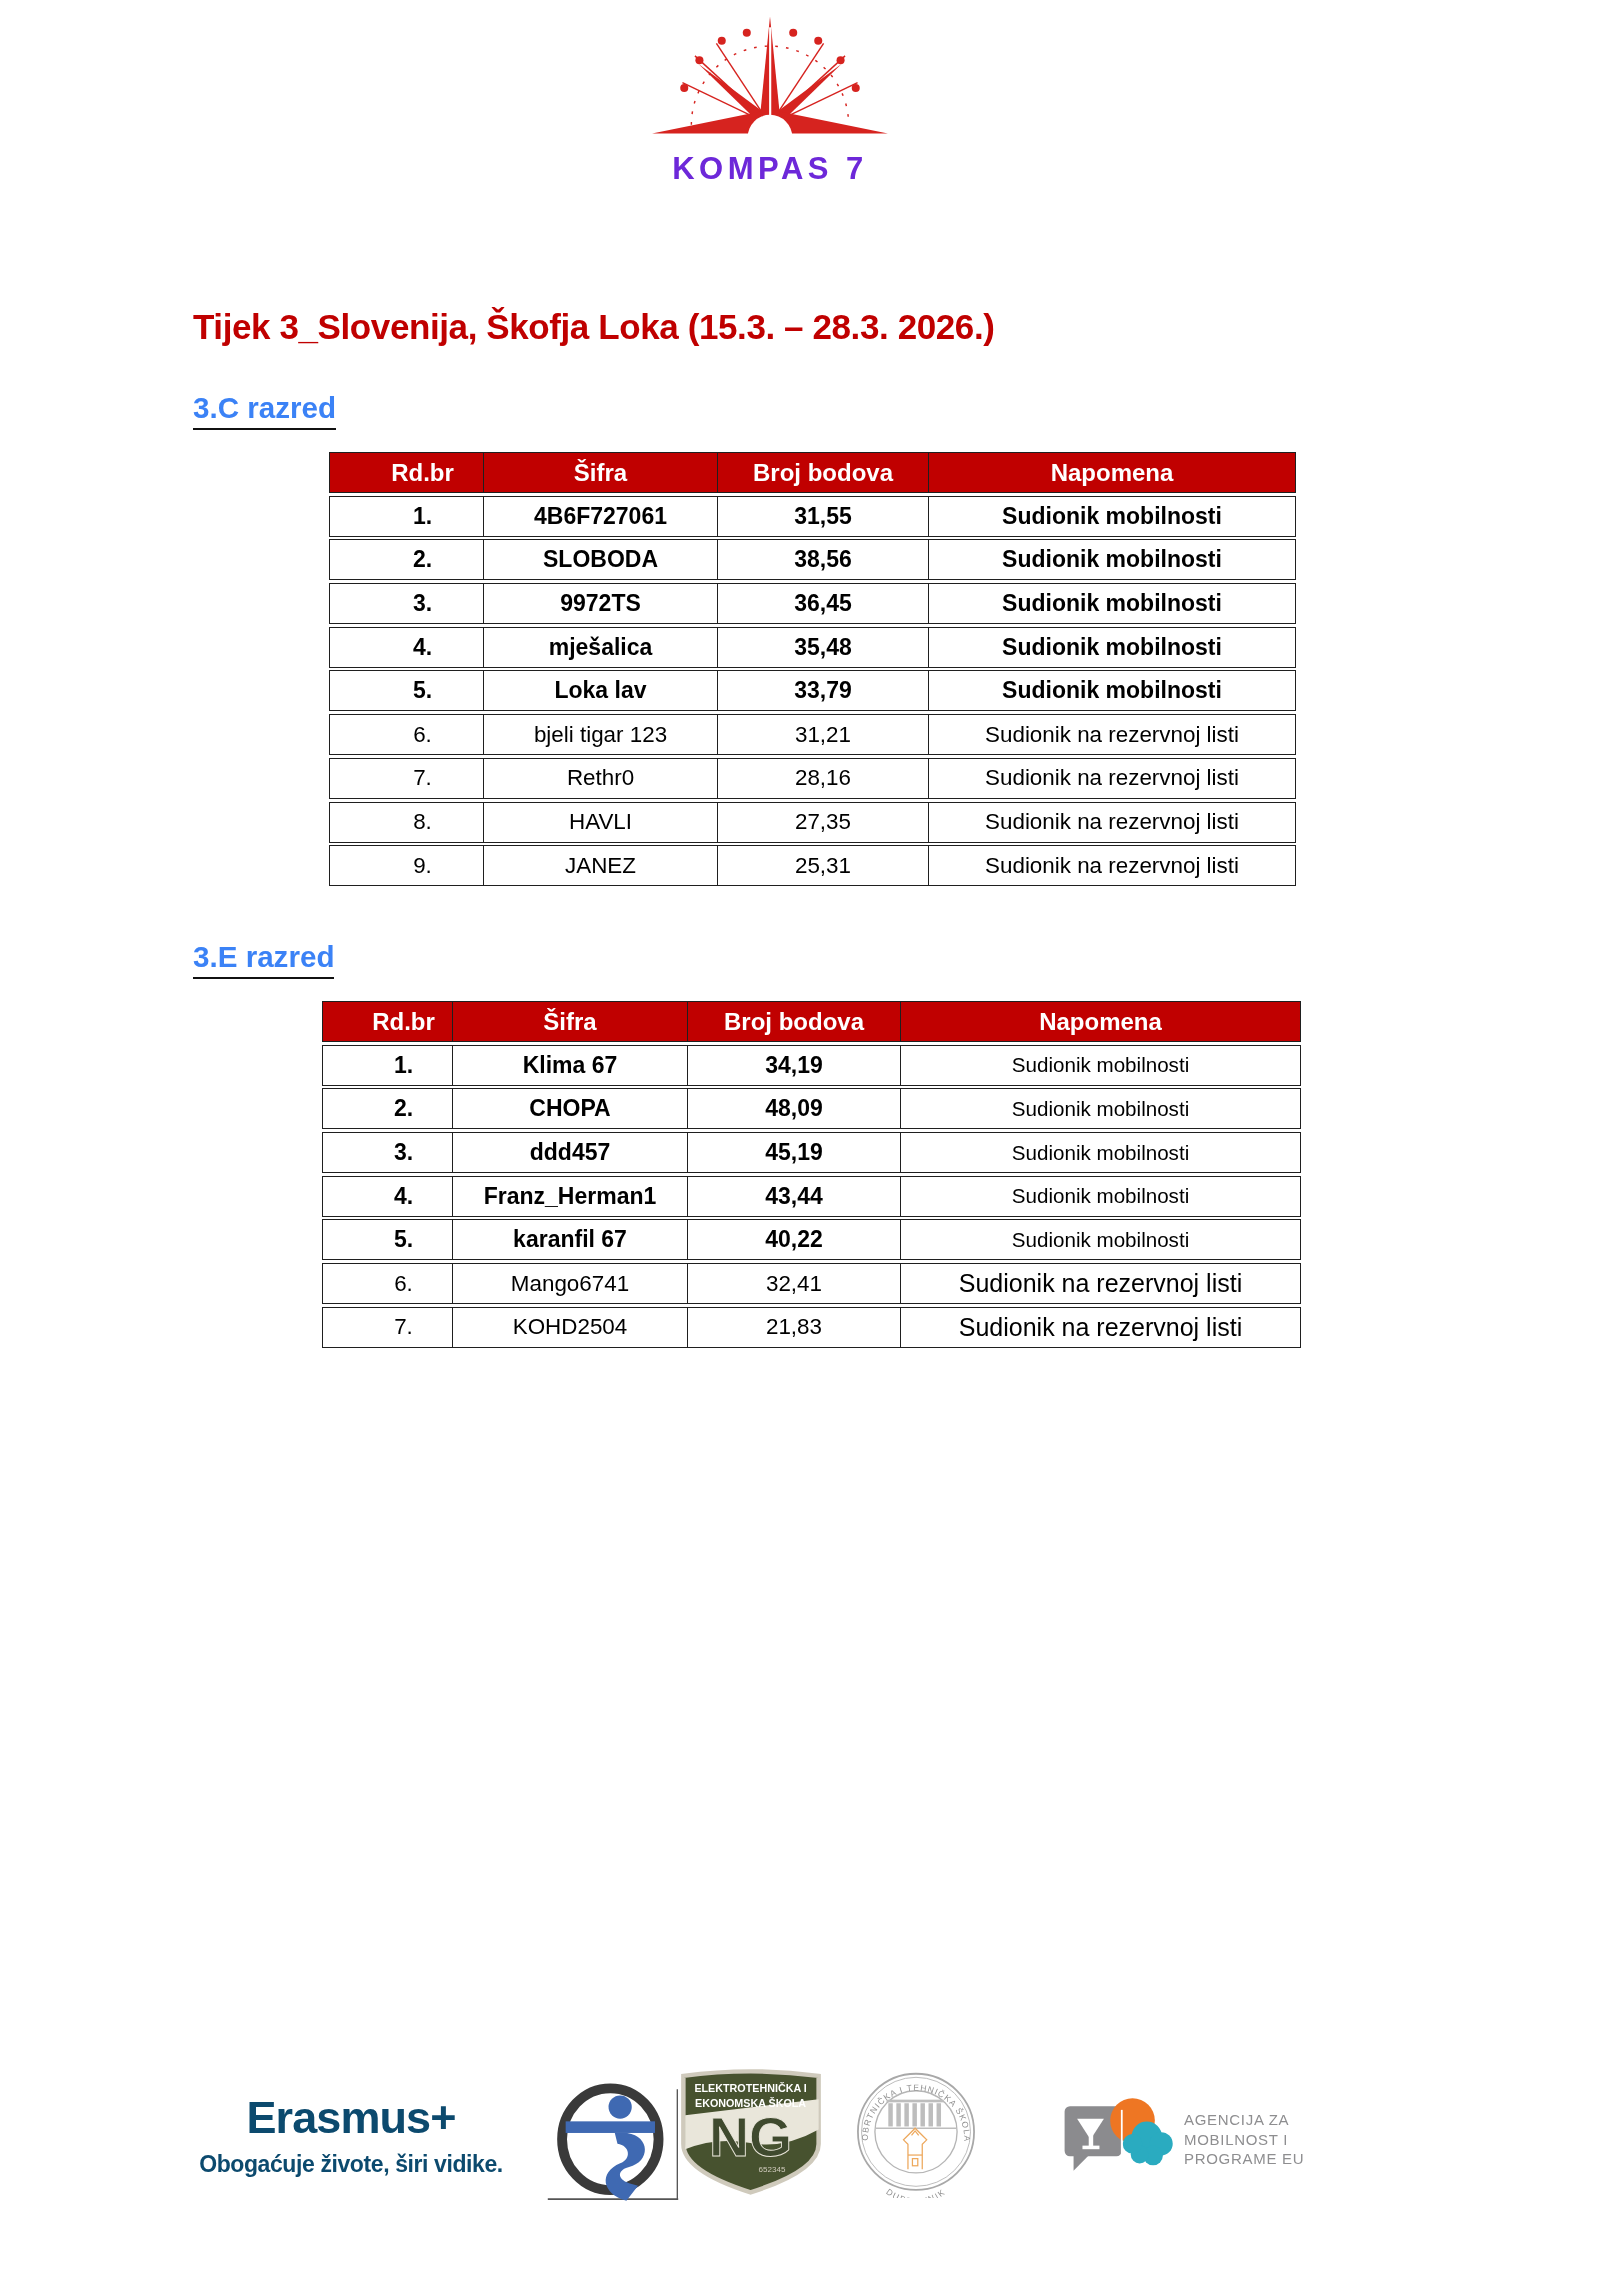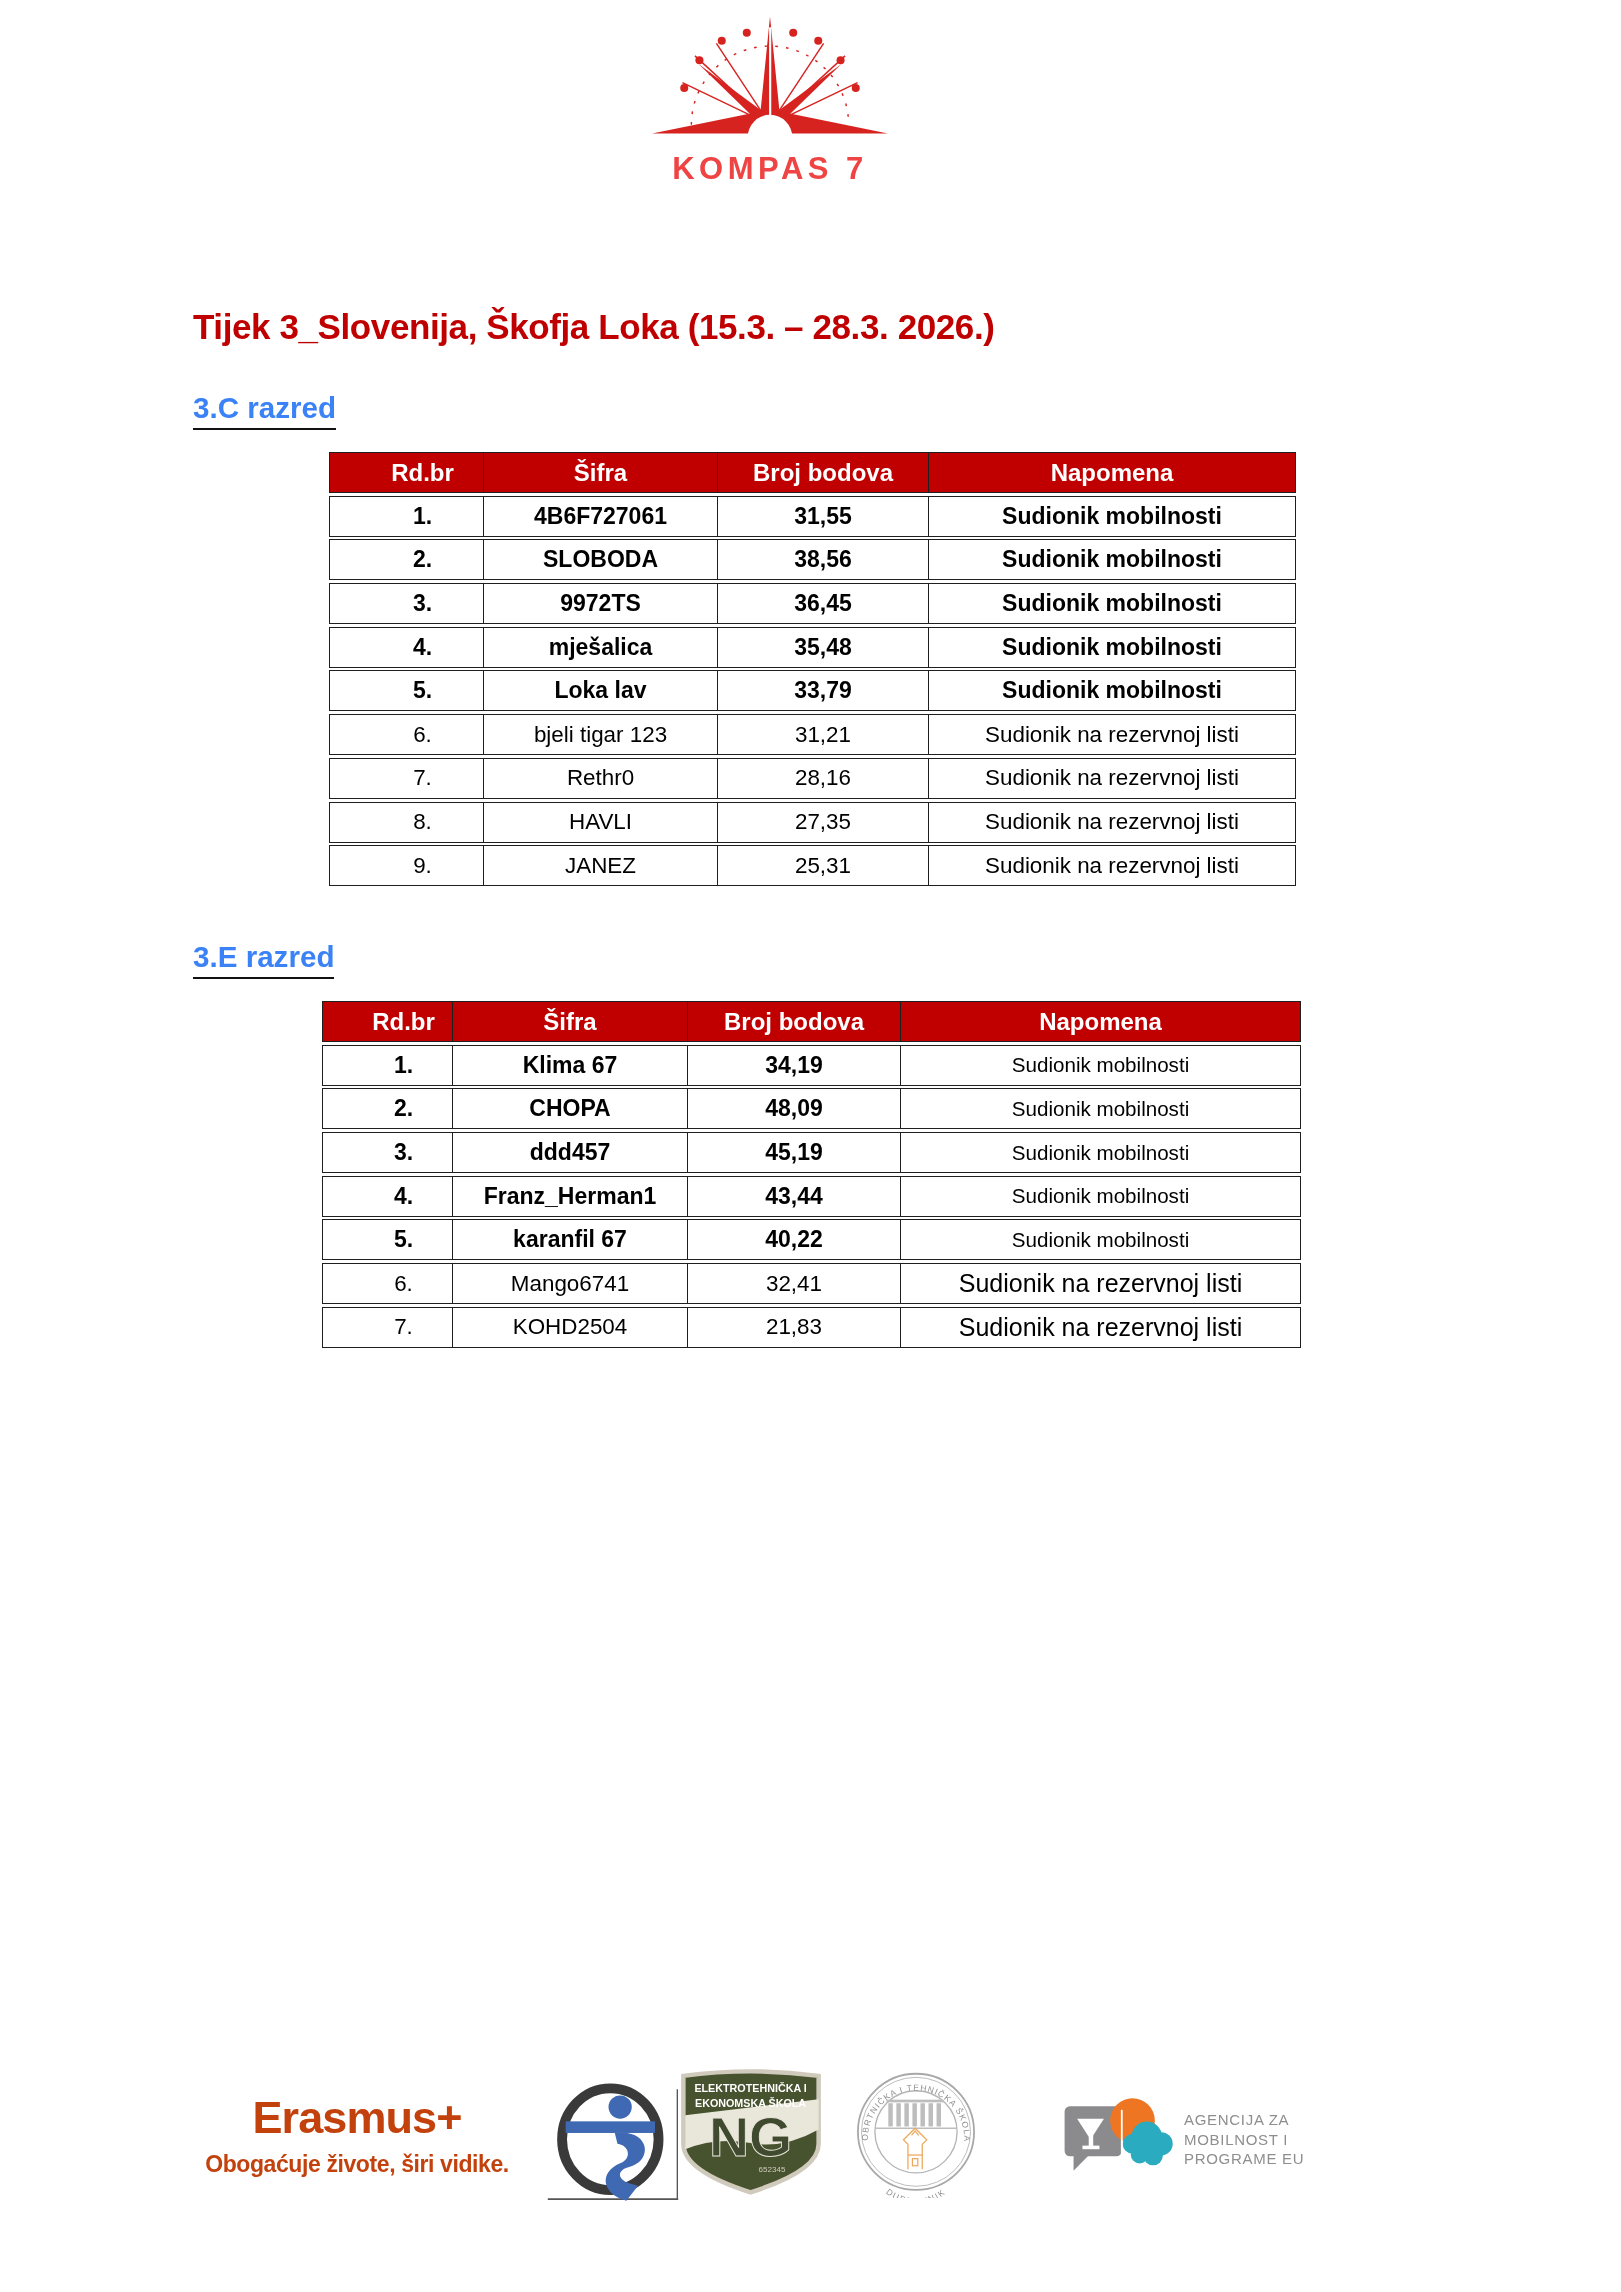--- a/index.html
+++ b/index.html
@@ -1,21 +1,21 @@
 <!DOCTYPE html>
 <html style="font-size:14.3px"><head>
 <meta charset="utf-8">
 <style>
   html,body{margin:0;padding:0;background:#ffffff;}
   body{width:1622px;height:2293px;position:relative;font-family:"Liberation Sans",sans-serif;color:#000;}
   .page{position:absolute;left:0;top:0;width:1622px;height:2293px;background:#fff;overflow:hidden;}
 
   
   .kompas{position:absolute;left:643px;top:12.5px;width:254px;text-align:center;}
-  .kompas-text{margin-top:1.8px;font-size:31px;font-weight:bold;color:#ef4444;letter-spacing:4.5px;}
+  .kompas-text{margin-top:1.8px;font-size:31px;font-weight:bold;color:#6d28d9;letter-spacing:4.5px;}
 
   
   .doc-title{position:absolute;left:193px;top:307px;font-size:35px;font-weight:bold;color:#c00000;letter-spacing:-0.4px;white-space:nowrap;}
   .sec-heading{position:absolute;left:193px;font-size:29.6px;font-weight:bold;color:#3b82f6;border-bottom:2.7px solid #111;padding-bottom:2.7px;white-space:nowrap;}
   #heading-3c{top:391px;}
   #heading-3e{top:940px;}
 
   
   .tbl{position:absolute;display:flex;flex-direction:column;gap:2.7px;}
   #table-3c{left:329px;top:452px;width:967px;}
@@ -25,21 +25,21 @@
   #table-3e .trow{grid-template-columns:129px 235px 213px 1fr;}
   .trow.head{background:#c00000;}
   .cell{display:flex;align-items:center;justify-content:center;height:39px;font-size:22.4px;border-left:1.8px solid #1f1f1f;box-sizing:border-box;white-space:nowrap;}
   .cell:first-child{border-left:none;margin-left:32px;}
   .trow.head .cell{color:#fff;font-weight:bold;font-size:24px;height:39px;}
   .trow.sel .cell{font-weight:bold;font-size:23px;}
   .trow.sel .cell.nap.plain{font-weight:400;font-size:20.6px;}
   .trow .cell.nap.large{font-size:25px;}
 
   
-  .erasmus{position:absolute;left:201px;top:2092px;width:312px;text-align:center;color:#c2410c;}
+  .erasmus{position:absolute;left:195px;top:2092px;width:312px;text-align:center;color:#0c4a6e;}
   .erasmus-name{font-size:45px;font-weight:bold;letter-spacing:-0.9px;}
   .erasmus-tagline{font-size:23px;font-weight:bold;margin-top:7.2px;letter-spacing:-0.4px;white-space:nowrap;}
   .ts-logo{position:absolute;left:546px;top:2080px;}
   .ng-shield{position:absolute;left:678px;top:2065px;}
   .stamp{position:absolute;left:849px;top:2071px;}
   .agency{position:absolute;left:1061px;top:2092px;}
   .agency-text{position:absolute;left:1184px;top:2110px;font-size:15px;line-height:19.7px;color:#8e8e90;letter-spacing:0.7px;white-space:nowrap;}
 </style>
 </head>
 <body>

